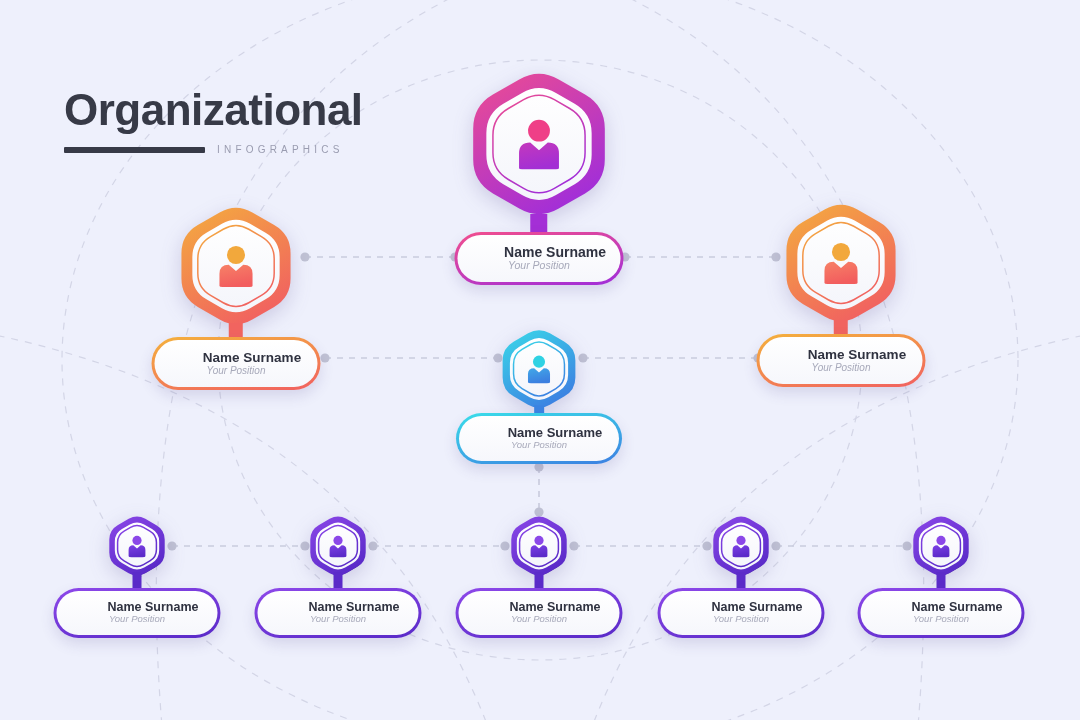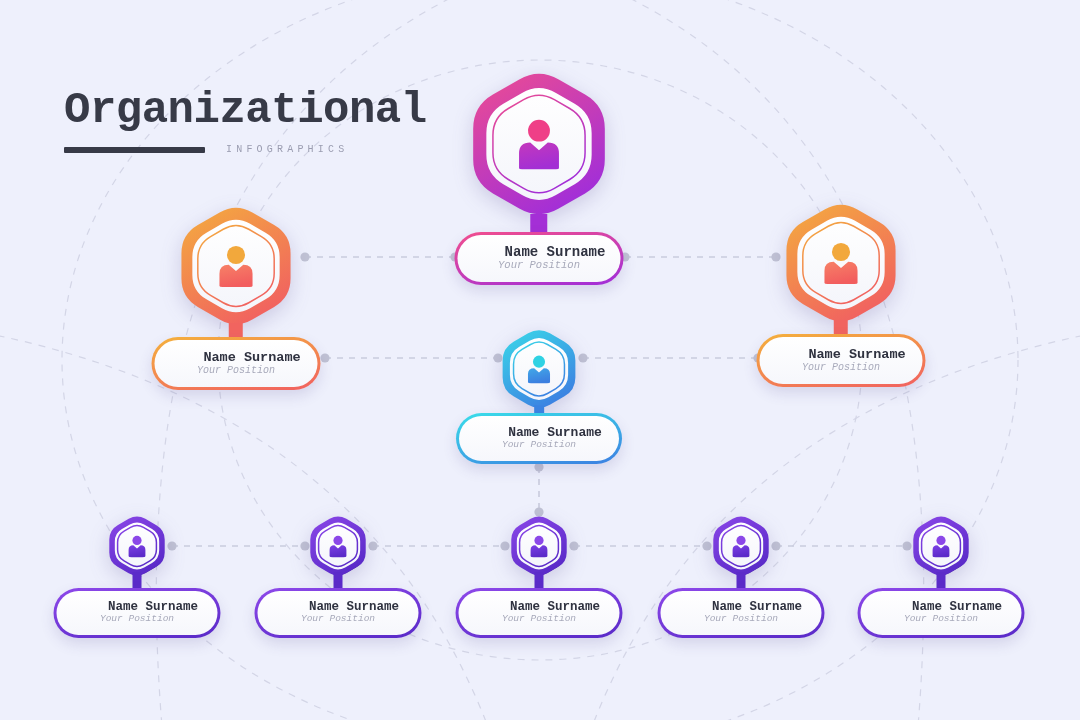--- a/index.html
+++ b/index.html
@@ -6,21 +6,21 @@
     margin: 0;
     padding: 0;
     background: #eef0fc;
   }
   #canvas {
     position: relative;
     width: 1080px;
     height: 720px;
     background: #eef0fc;
     overflow: hidden;
-    font-family: Liberation Mono, monospace;
+    font-family: Liberation Sans, sans-serif;
   }
 
   
   #bg-arcs {
     position: absolute;
     left: 0; top: 0;
     width: 1080px; height: 720px;
     pointer-events: none;
   }
 
@@ -44,21 +44,21 @@
     align-items: center;
     margin-top: 12px;
   }
   #title-rule {
     width: 141px;
     height: 6px;
     background: #373a47;
     border-radius: 1px;
   }
   #subtitle-text {
-    margin-left: 21px;
+    margin-left: 12px;
     font-size: 10px;
     letter-spacing: 4.2px;
     color: #9a9cb0;
     font-weight: normal;
     white-space: nowrap;
   }
 
   
   #connectors {
     position: absolute;

